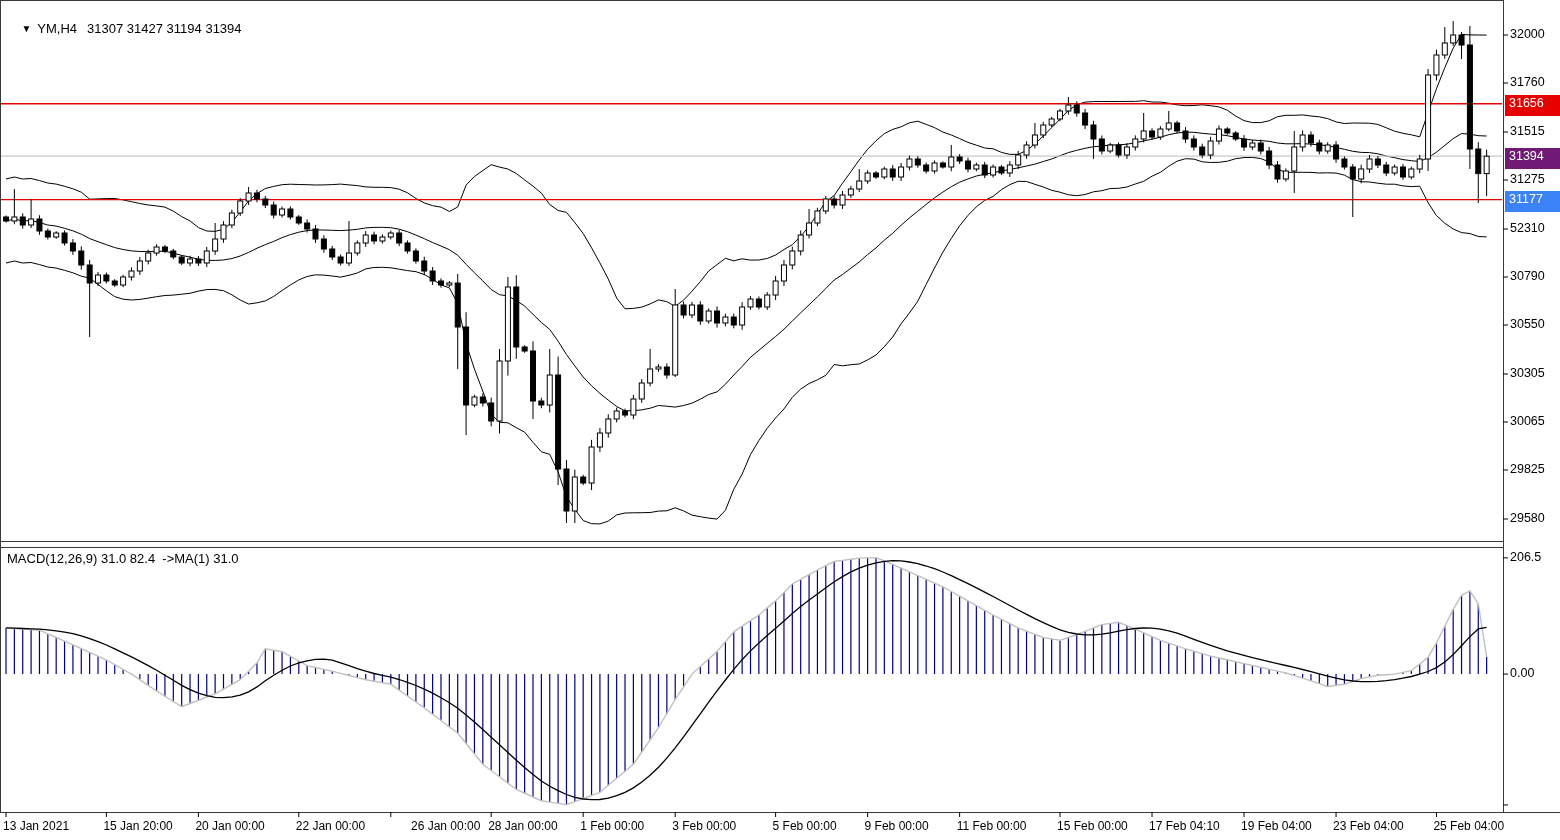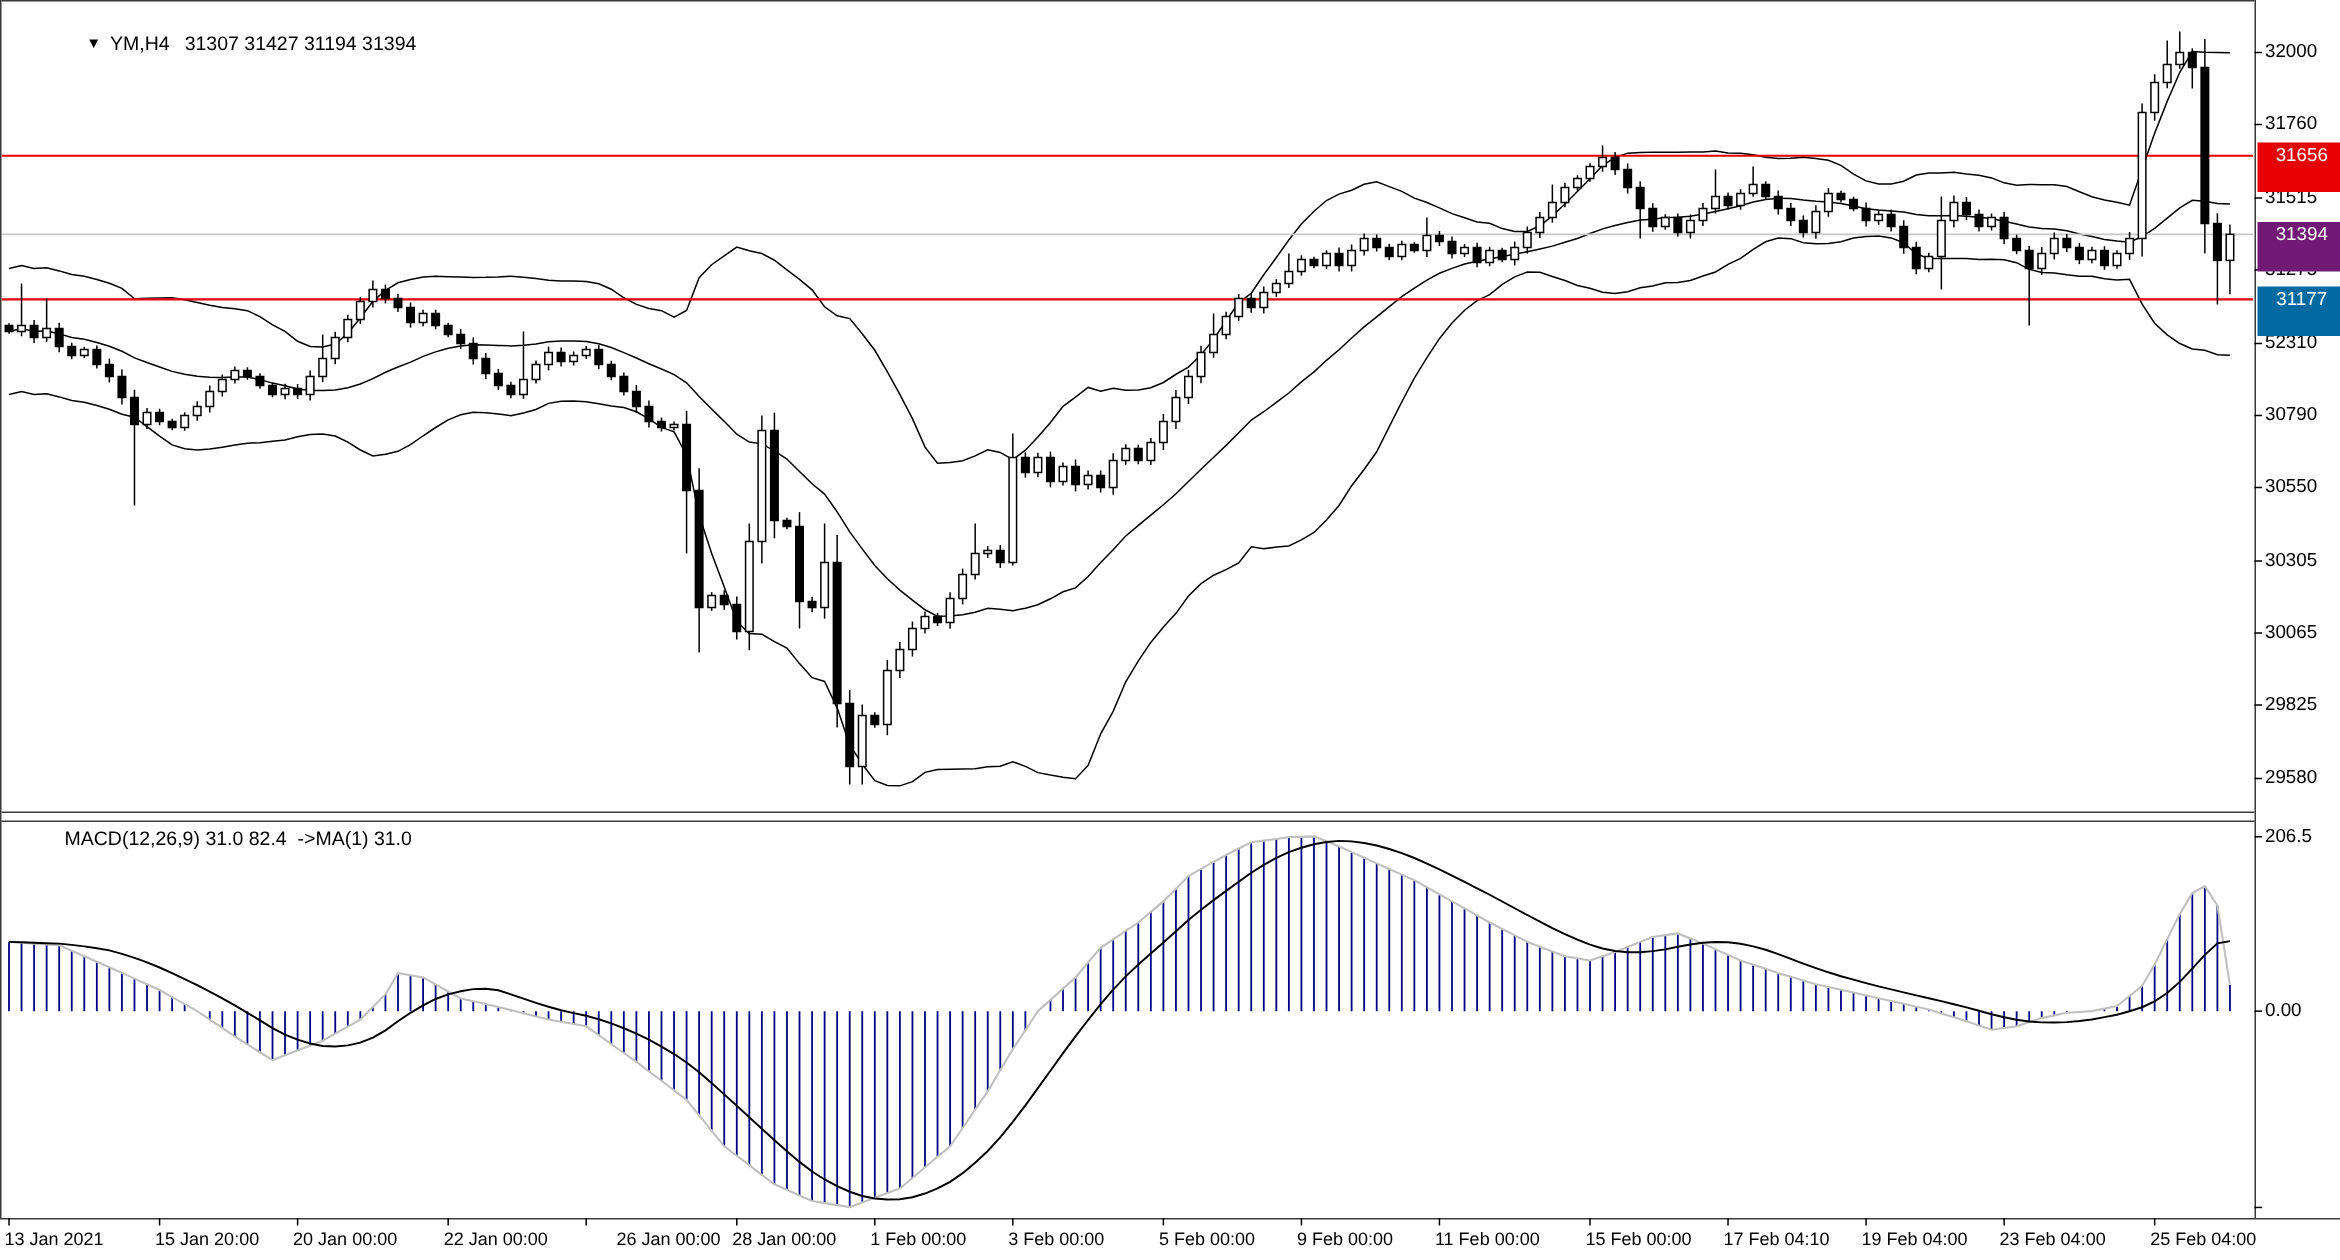--- a/index.html
+++ b/index.html
@@ -1,26 +1,26 @@
 <!DOCTYPE html>
 <html><head>
 <meta charset="utf-8">
 <style>
   html,body{margin:0;padding:0;background:#fff;}
   .root{position:relative;width:1560px;height:840px;background:#ffffff;
         font-family:"Liberation Sans",sans-serif;overflow:hidden;color:#000;}
   svg{position:absolute;left:0;top:0;}
-  .hdr{position:absolute;left:7px;top:6px;font-size:13px;color:#000;white-space:pre;margin-left:36px;}
+  .hdr{position:absolute;left:7px;top:6px;font-size:13px;color:#000;white-space:pre;}
   .hdr .sym{margin-left:6px;}
   .hdr .ohlc{margin-left:10px;}
   .macd-hdr{top:551px;left:7px;font-size:13px;}
   .tri{font-size:10px;position:relative;top:-1px;}
   .plabel{position:absolute;left:1510px;font-size:12.5px;line-height:15px;color:#000;}
   .pbox{position:absolute;left:1505px;width:51px;font-size:12.5px;line-height:17px;
-        color:#fff;padding:0 0 16px 4px;text-align:center;}
+        color:#fff;padding:0 0 4px 4px;}
   .tlabel{position:absolute;top:819px;font-size:12px;color:#000;white-space:nowrap;}
   .strip{position:absolute;background:transparent;}
 </style>
 </head>
 <body>
 
 <div class="root">
   <svg id="chart-svg" width="1560" height="840">
       <defs>
         <clipPath id="pc">
@@ -628,21 +628,21 @@
     <div class="plabel" style="top: 124px;">31515</div>
     <div class="plabel" style="top: 172px;">31275</div>
     <div class="plabel" style="top: 221px;">52310</div>
     <div class="plabel" style="top: 269px;">30790</div>
     <div class="plabel" style="top: 317px;">30550</div>
     <div class="plabel" style="top: 366px;">30305</div>
     <div class="plabel" style="top: 414px;">30065</div>
     <div class="plabel" style="top: 462px;">29825</div>
     <div class="plabel" style="top: 511px;">29580</div>
     <div class="pbox" style="top: 95.3px; background: rgb(230, 0, 0);">31656</div>
-    <div class="pbox" style="top: 191.1px; background: #0369a1;">31177</div>
+    <div class="pbox" style="top: 191.1px; background: #3b82f6;">31177</div>
     <div class="pbox" style="top: 147.7px; background: #701a75;">31394</div>
     <div class="plabel" style="top: 549.851px;">206.5</div>
     <div class="plabel" style="top: 666.09px;">0.00</div>
     <div class="plabel" style="top: 796.964px; margin-top: 48px;">-232.5</div>
     <div class="tlabel" style="left: 3px;">13 Jan 2021</div>
     <div class="tlabel" style="left: 103.382px;">15 Jan 20:00</div>
     <div class="tlabel" style="left: 195.399px;">20 Jan 00:00</div>
     <div class="tlabel" style="left: 295.781px;">22 Jan 00:00</div>
     <div class="tlabel" style="left: 411px;">26 Jan 00:00</div>
     <div class="tlabel" style="left: 488.18px;">28 Jan 00:00</div>

